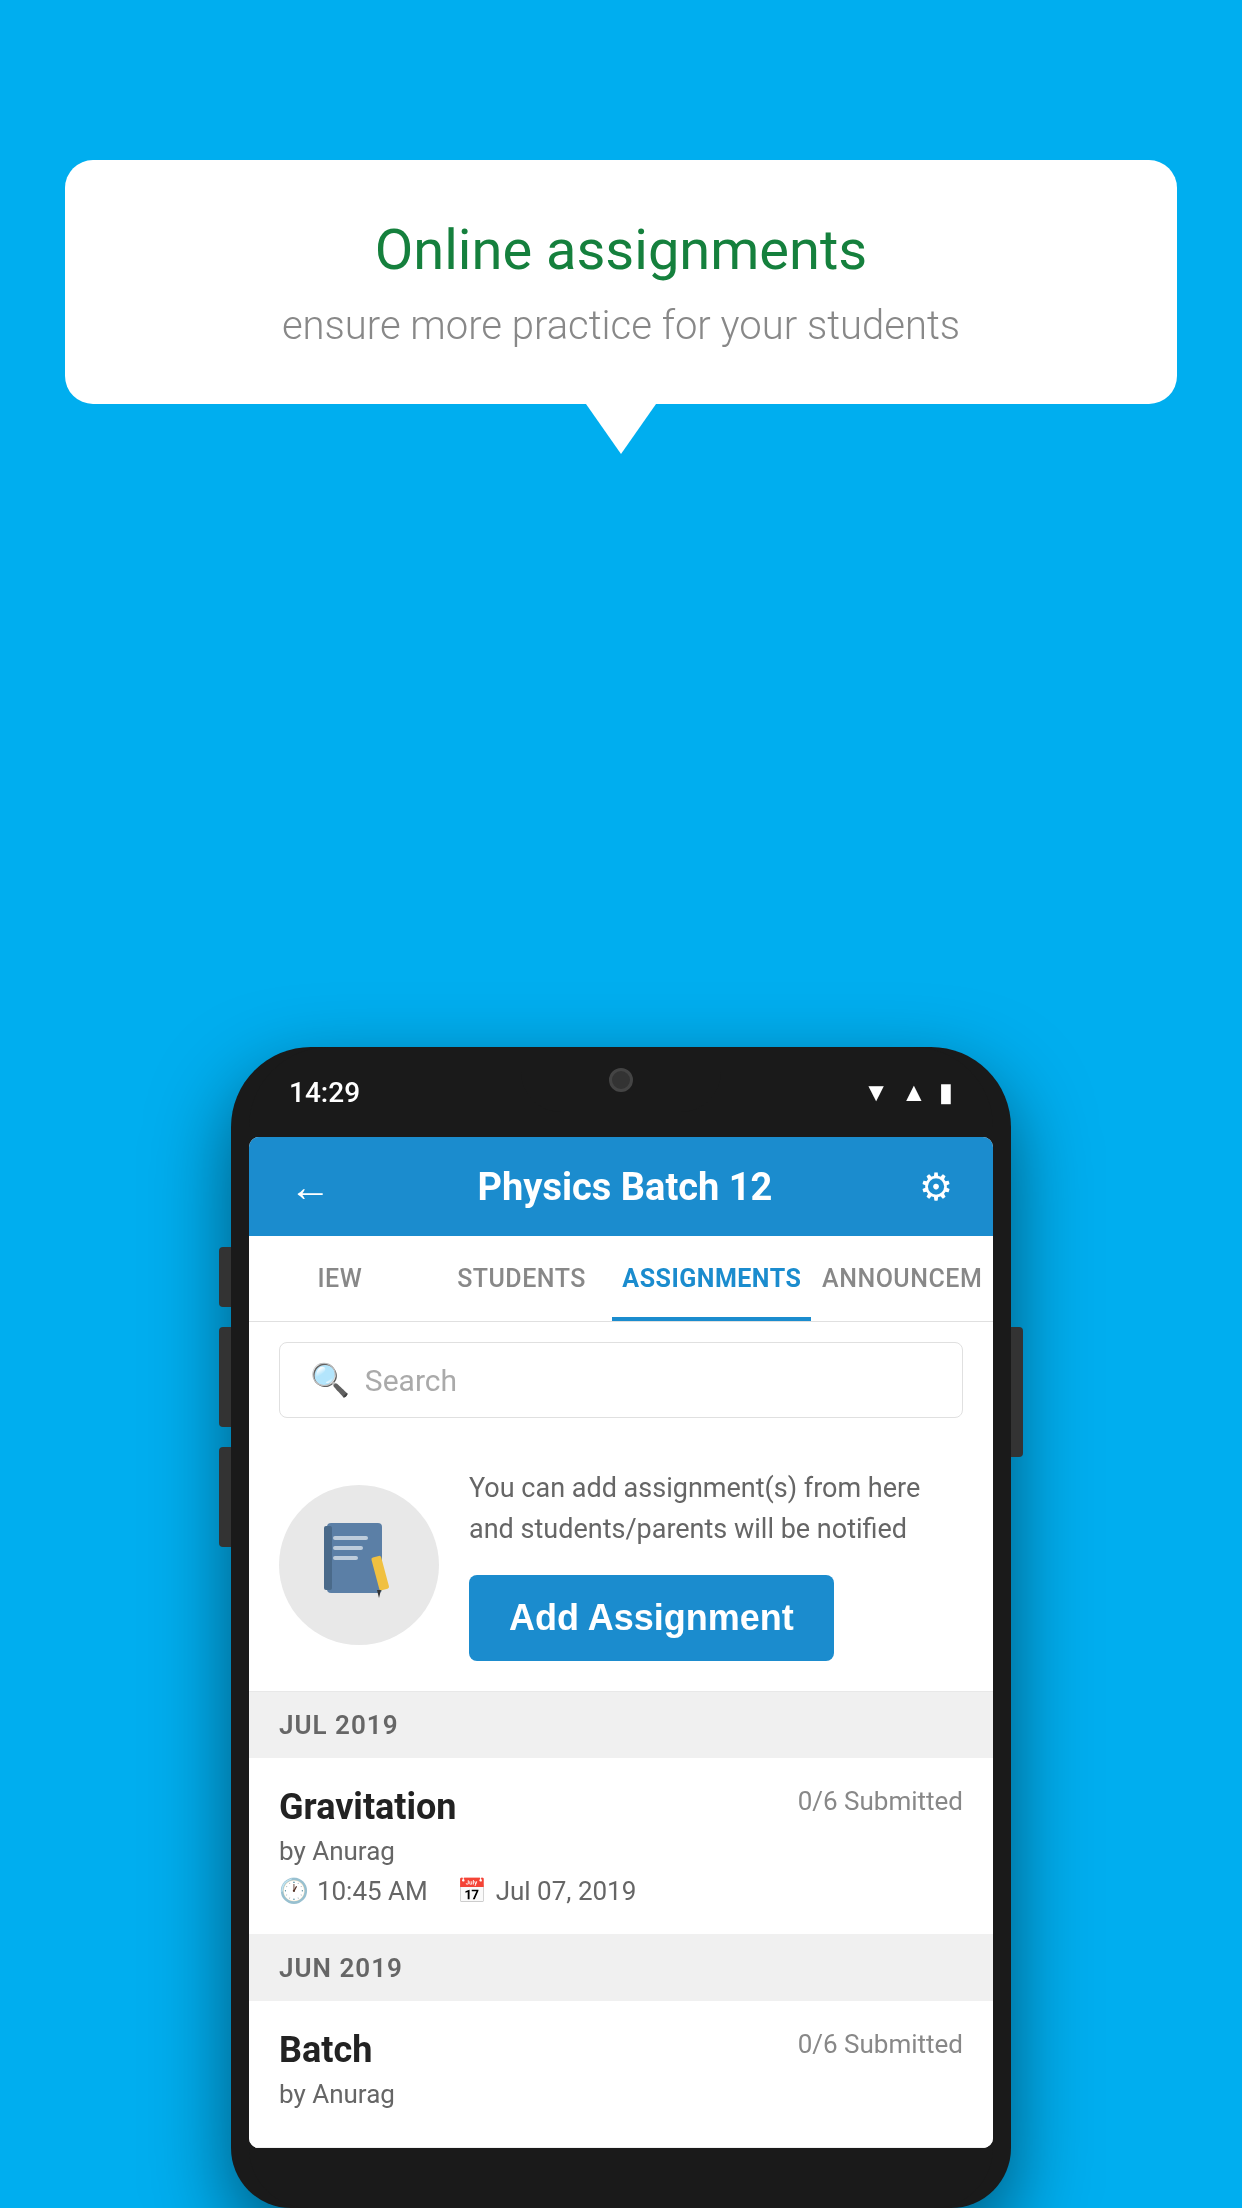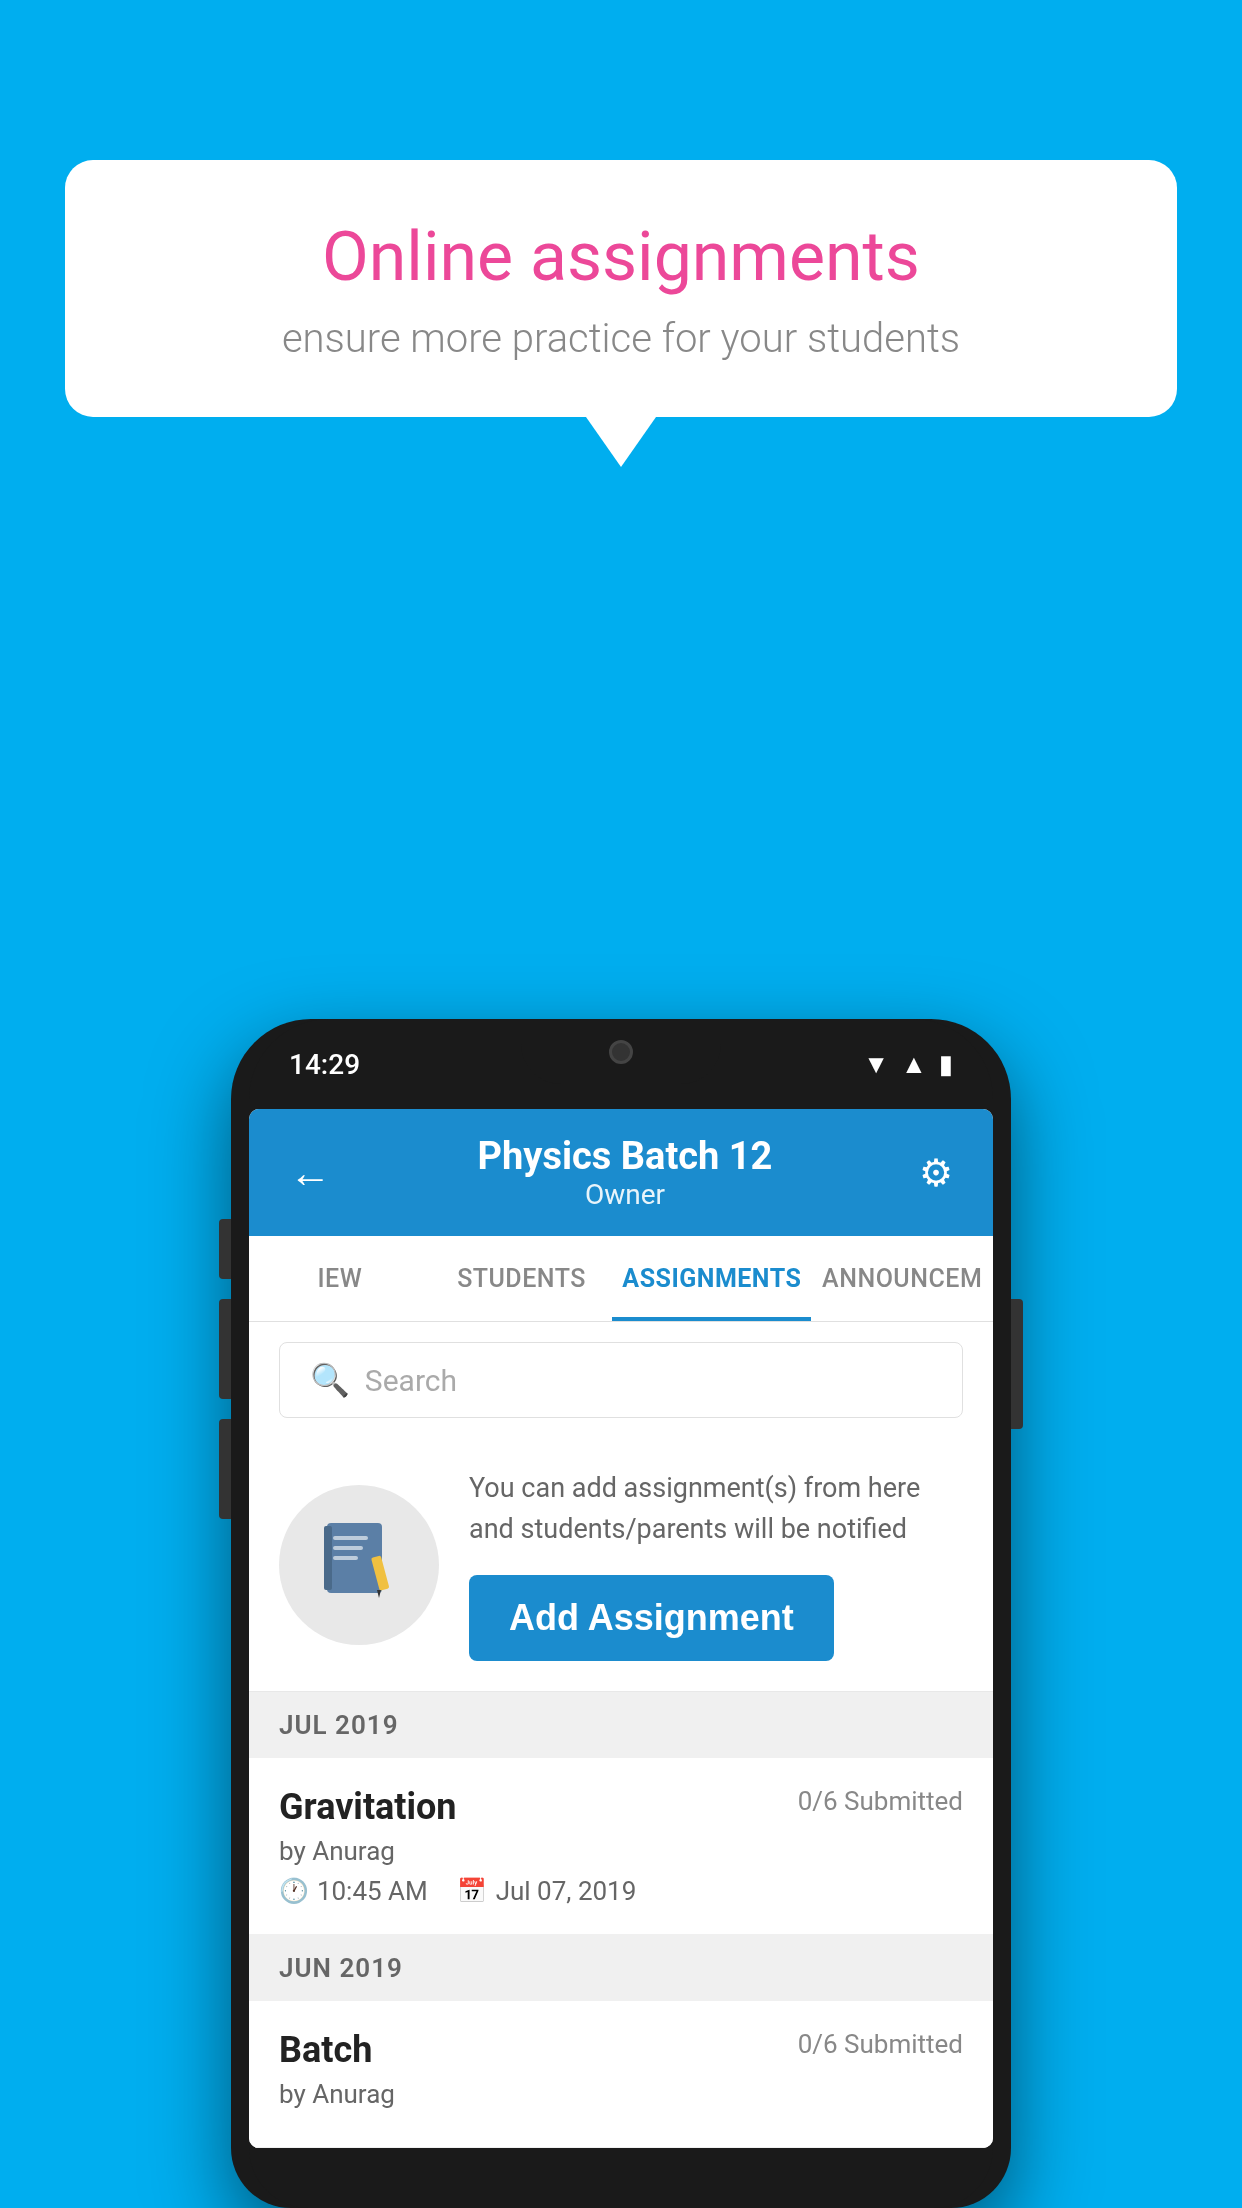--- a/index.html
+++ b/index.html
@@ -23,22 +23,22 @@
       align-items: center;
     }
     .speech-bubble {
       background: white;
       border-radius: 28px;
       padding: 60px 70px 55px;
       width: 100%;
       text-align: center;
     }
     .speech-bubble-title {
-      color: #ec4899;
-      font-size: 68px;
+      color: #15803d;
+      font-size: 56px;
       font-weight: 400;
       margin-bottom: 20px;
       line-height: 1.1;
     }
     .speech-bubble-subtitle {
       color: #888;
       font-size: 40px;
       font-weight: 300;
     }
     .speech-bubble-pointer {
@@ -367,21 +367,20 @@
         <span class="status-icon">▮</span>
       </div>
     </div>
 
     <div class="phone-screen">
 
       <div class="app-header">
         <span class="header-back">←</span>
         <div class="header-title-group">
           <div class="header-title">Physics Batch 12</div>
-          <div class="header-subtitle">Owner</div>
         </div>
         <span class="header-settings">⚙</span>
       </div>
 
       <div class="tabs-bar">
         <div class="tab-item">
           <span>IEW</span>
         </div>
         <div class="tab-item">
           <span>STUDENTS</span>

